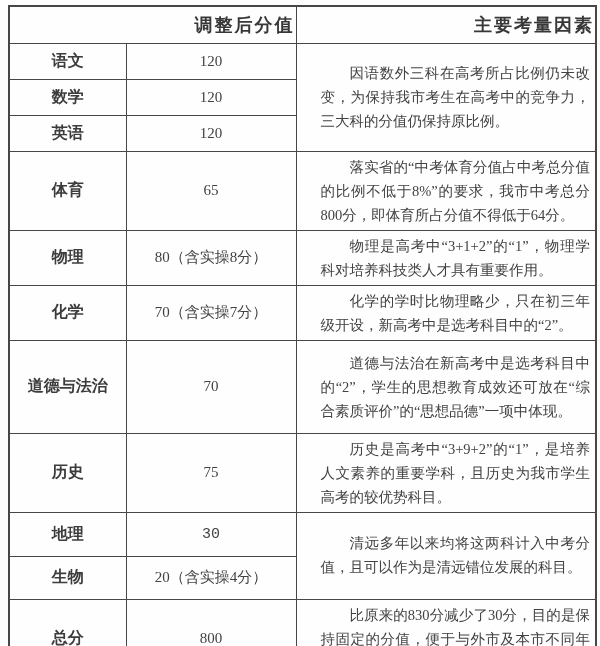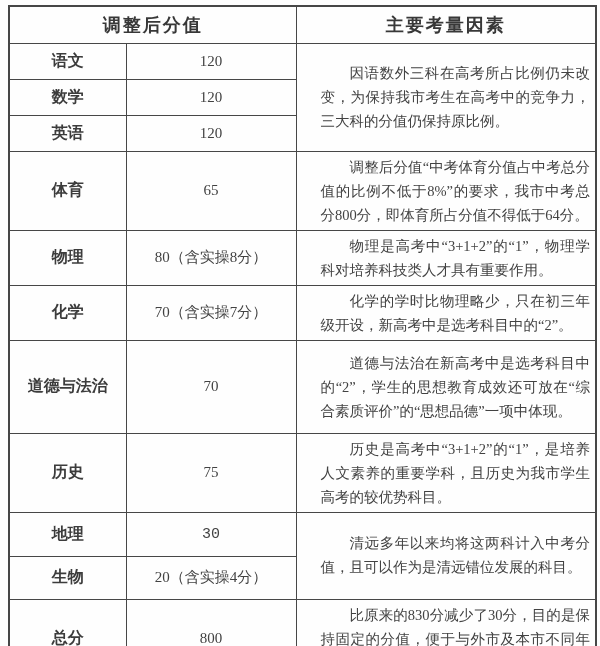--- a/index.html
+++ b/index.html
@@ -31,21 +31,21 @@
   table.score-table {
     border: 2px solid #474747;
   }
   col.c-subject { width: 117px; }
   col.c-score   { width: 170px; }
   col.c-reason  { width: 300px; }
 
   th.hdr {
     font-size: 18px;
     font-weight: bold;
-    text-align: center;
+    text-align: right;
     color: #383838;
     letter-spacing: 2px;
   }
   td.subj {
     font-size: 16px;
     font-weight: bold;
     text-align: center;
     color: #3c3c3c;
     margin-top: 16px;
   }
@@ -100,21 +100,21 @@
         <td class="score">120</td>
       </tr>
       <tr class="r2">
         <td class="subj">英语</td>
         <td class="score">120</td>
       </tr>
 
       <tr class="r3">
         <td class="subj">体育</td>
         <td class="score">65</td>
-        <td class="reason">调整后分值“中考体育分值占中考总分值的比例不低于8%”的要求，我市中考总分800分，即体育所占分值不得低于64分。</td>
+        <td class="reason">落实省的“中考体育分值占中考总分值的比例不低于8%”的要求，我市中考总分800分，即体育所占分值不得低于64分。</td>
       </tr>
 
       <tr class="r4">
         <td class="subj">物理</td>
         <td class="score">80（含实操8分）</td>
         <td class="reason">物理是高考中“3+1+2”的“1”，物理学科对培养科技类人才具有重要作用。</td>
       </tr>
 
       <tr class="r5">
         <td class="subj">化学</td>
@@ -124,21 +124,21 @@
 
       <tr class="r6">
         <td class="subj">道德与法治</td>
         <td class="score">70</td>
         <td class="reason">道德与法治在新高考中是选考科目中的“2”，学生的思想教育成效还可放在“综合素质评价”的“思想品德”一项中体现。</td>
       </tr>
 
       <tr class="r7">
         <td class="subj">历史</td>
         <td class="score">75</td>
-        <td class="reason">历史是高考中“3+1+2”的“1”，是培养人文素养的重要学科，且历史为我市学生高考的较优势科目。</td>
+        <td class="reason">历史是高考中“3+9+2”的“1”，是培养人文素养的重要学科，且历史为我市学生高考的较优势科目。</td>
       </tr>
 
       <tr class="r8">
         <td class="subj">地理</td>
         <td class="score">30</td>
         <td class="reason" rowspan="2">清远多年以来均将这两科计入中考分值，且可以作为是清远错位发展的科目。</td>
       </tr>
       <tr class="r9">
         <td class="subj">生物</td>
         <td class="score">20（含实操4分）</td>

